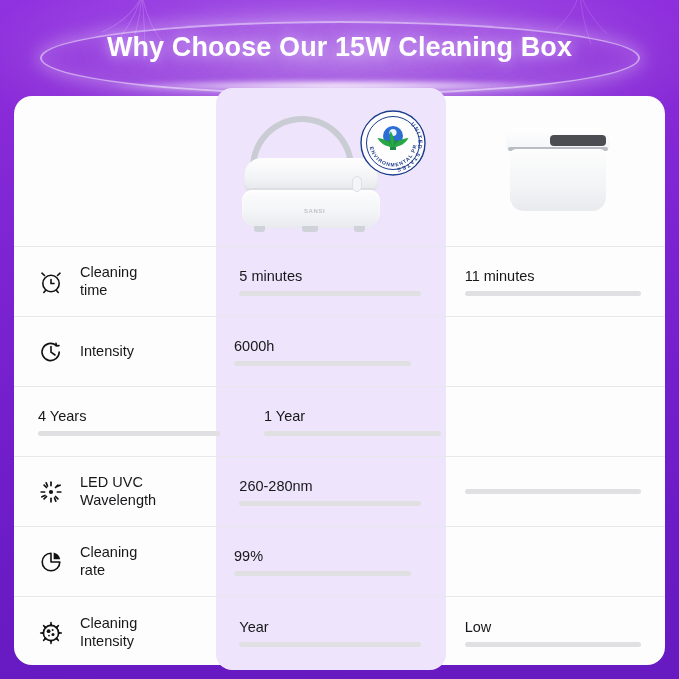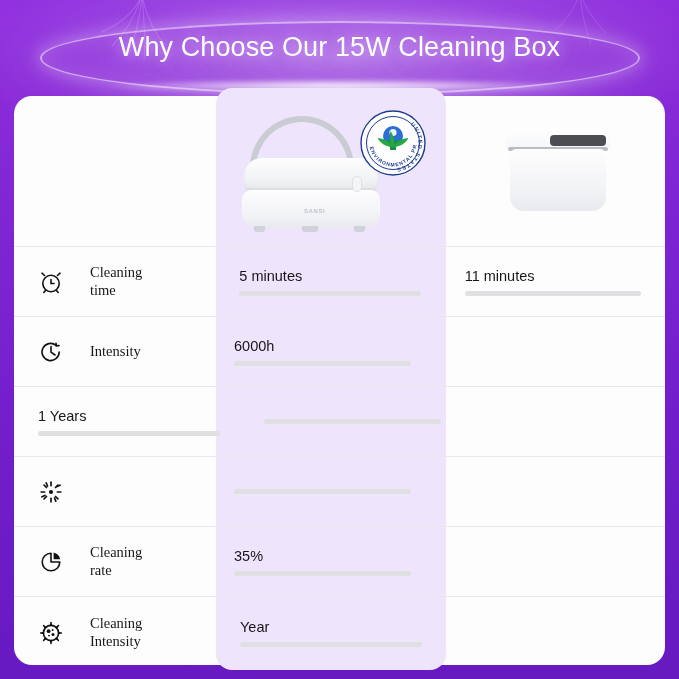--- a/index.html
+++ b/index.html
@@ -60,21 +60,21 @@
     filter: blur(2px);
   }
 
   .headline {
     position: absolute;
     left: 0; right: 0;
     top: 32px;
     text-align: center;
     color: #FFFFFF;
     font-size: 27px;
-    font-weight: normal;
+    font-weight: bold;
     letter-spacing: .1px;
     text-shadow: 0 0 14px rgba(255,255,255,0.55), 0 0 30px rgba(190,120,255,0.7);
     z-index: 4;
   }
 
   
   .card {
     position: absolute;
     left: 14px;
     top: 96px;
@@ -260,23 +260,22 @@
     display: flex;
     height: 70px;
     border-top: 1px solid #E8E8EC;
   }
   .row:last-child { height: 72px; }
 
   .cell-label {
     width: 202px;
     display: flex;
     align-items: center;
-    gap: 24px;
+    gap: 14px;
     padding-left: 22px;
-    font-family: Liberation Serif, serif;
   }
   .cell-val {
     width: 232px;
     display: flex;
     flex-direction: column;
     justify-content: center;
     padding-left: 24px;
     padding-right: 26px;
   }
   .cell-val.rival {
@@ -454,26 +453,27 @@
       <div class="cell-val rival">
         <span class="val-text">6000h</span>
         <span class="bar-track">
           <span class="bar-fill" style="width: 57%;"></span>
         </span>
       </div>
     </div>
 
     <div class="row">
       <div class="cell-val">
-        <span class="val-text">1 Years</span>
+        <span class="val-text">4 Years</span>
         <span class="bar-track">
           <span class="bar-fill" style="width: 93%;"></span>
         </span>
       </div>
       <div class="cell-val rival">
+        <span class="val-text">1 Year</span>
         <span class="bar-track">
           <span class="bar-fill" style="width: 50%;"></span>
         </span>
       </div>
     </div>
 
     <div class="row">
       <div class="cell-label">
         <span class="icon-box">
           <svg width="26" height="26" viewBox="0 0 26 26" stroke="#111" stroke-width="1.7" stroke-linecap="round">
@@ -487,41 +487,49 @@
                 <path d="M17.5 17.5 l2.4 2.4"></path>
               <path d="M19.9 6.1 l-2.4 2.4"></path>
                 <path d="M8.5 17.5 l-2.4 2.4"></path>
               <path d="M8.2 3.9 l1.3 3.1"></path>
                 <path d="M16.5 19 l1.3 3.1"></path>
               <path d="M3.9 17.8 l3.1 -1.3"></path>
                 <path d="M19 7.5 l3.1 -1.3"></path>
             </g>
           </svg>
         </span>
+        <span class="label-text">LED UVC
+Wavelength</span>
+      </div>
+      <div class="cell-val">
+        <span class="val-text">260-280nm</span>
+        <span class="bar-track">
+          <span class="bar-fill" style="width: 93%;"></span>
+        </span>
       </div>
       <div class="cell-val rival">
         <span class="bar-track">
           <span class="bar-fill" style="width: 82%;"></span>
         </span>
       </div>
     </div>
 
     <div class="row">
       <div class="cell-label">
         <span class="icon-box">
           <svg width="26" height="26" viewBox="0 0 26 26" fill="none" stroke="#111" stroke-width="1.6" stroke-linejoin="round">
             <path d="M13 4.2 a8.8 8.8 0 1 0 8.8 8.8 H13 Z"></path>
             <path d="M15.6 3.6 a8.8 8.8 0 0 1 6.6 6.6 h-6.6 Z" fill="#111" stroke="none"></path>
           </svg>
         </span>
         <span class="label-text">Cleaning
 rate</span>
       </div>
       <div class="cell-val rival">
-        <span class="val-text">35%</span>
+        <span class="val-text">99%</span>
         <span class="bar-track">
           <span class="bar-fill" style="width: 90%;"></span>
         </span>
       </div>
     </div>
 
     <div class="row">
       <div class="cell-label">
         <span class="icon-box">
           <svg width="26" height="26" viewBox="0 0 26 26">
@@ -554,16 +562,22 @@
         </span>
         <span class="label-text">Cleaning
 Intensity</span>
       </div>
       <div class="cell-val">
         <span class="val-text">Year</span>
         <span class="bar-track">
           <span class="bar-fill" style="width: 93%;"></span>
         </span>
       </div>
+      <div class="cell-val rival">
+        <span class="val-text">Low</span>
+        <span class="bar-track">
+          <span class="bar-fill" style="width: 65%;"></span>
+        </span>
+      </div>
     </div>
 
   </div>
 </div>
 
 </body></html>

